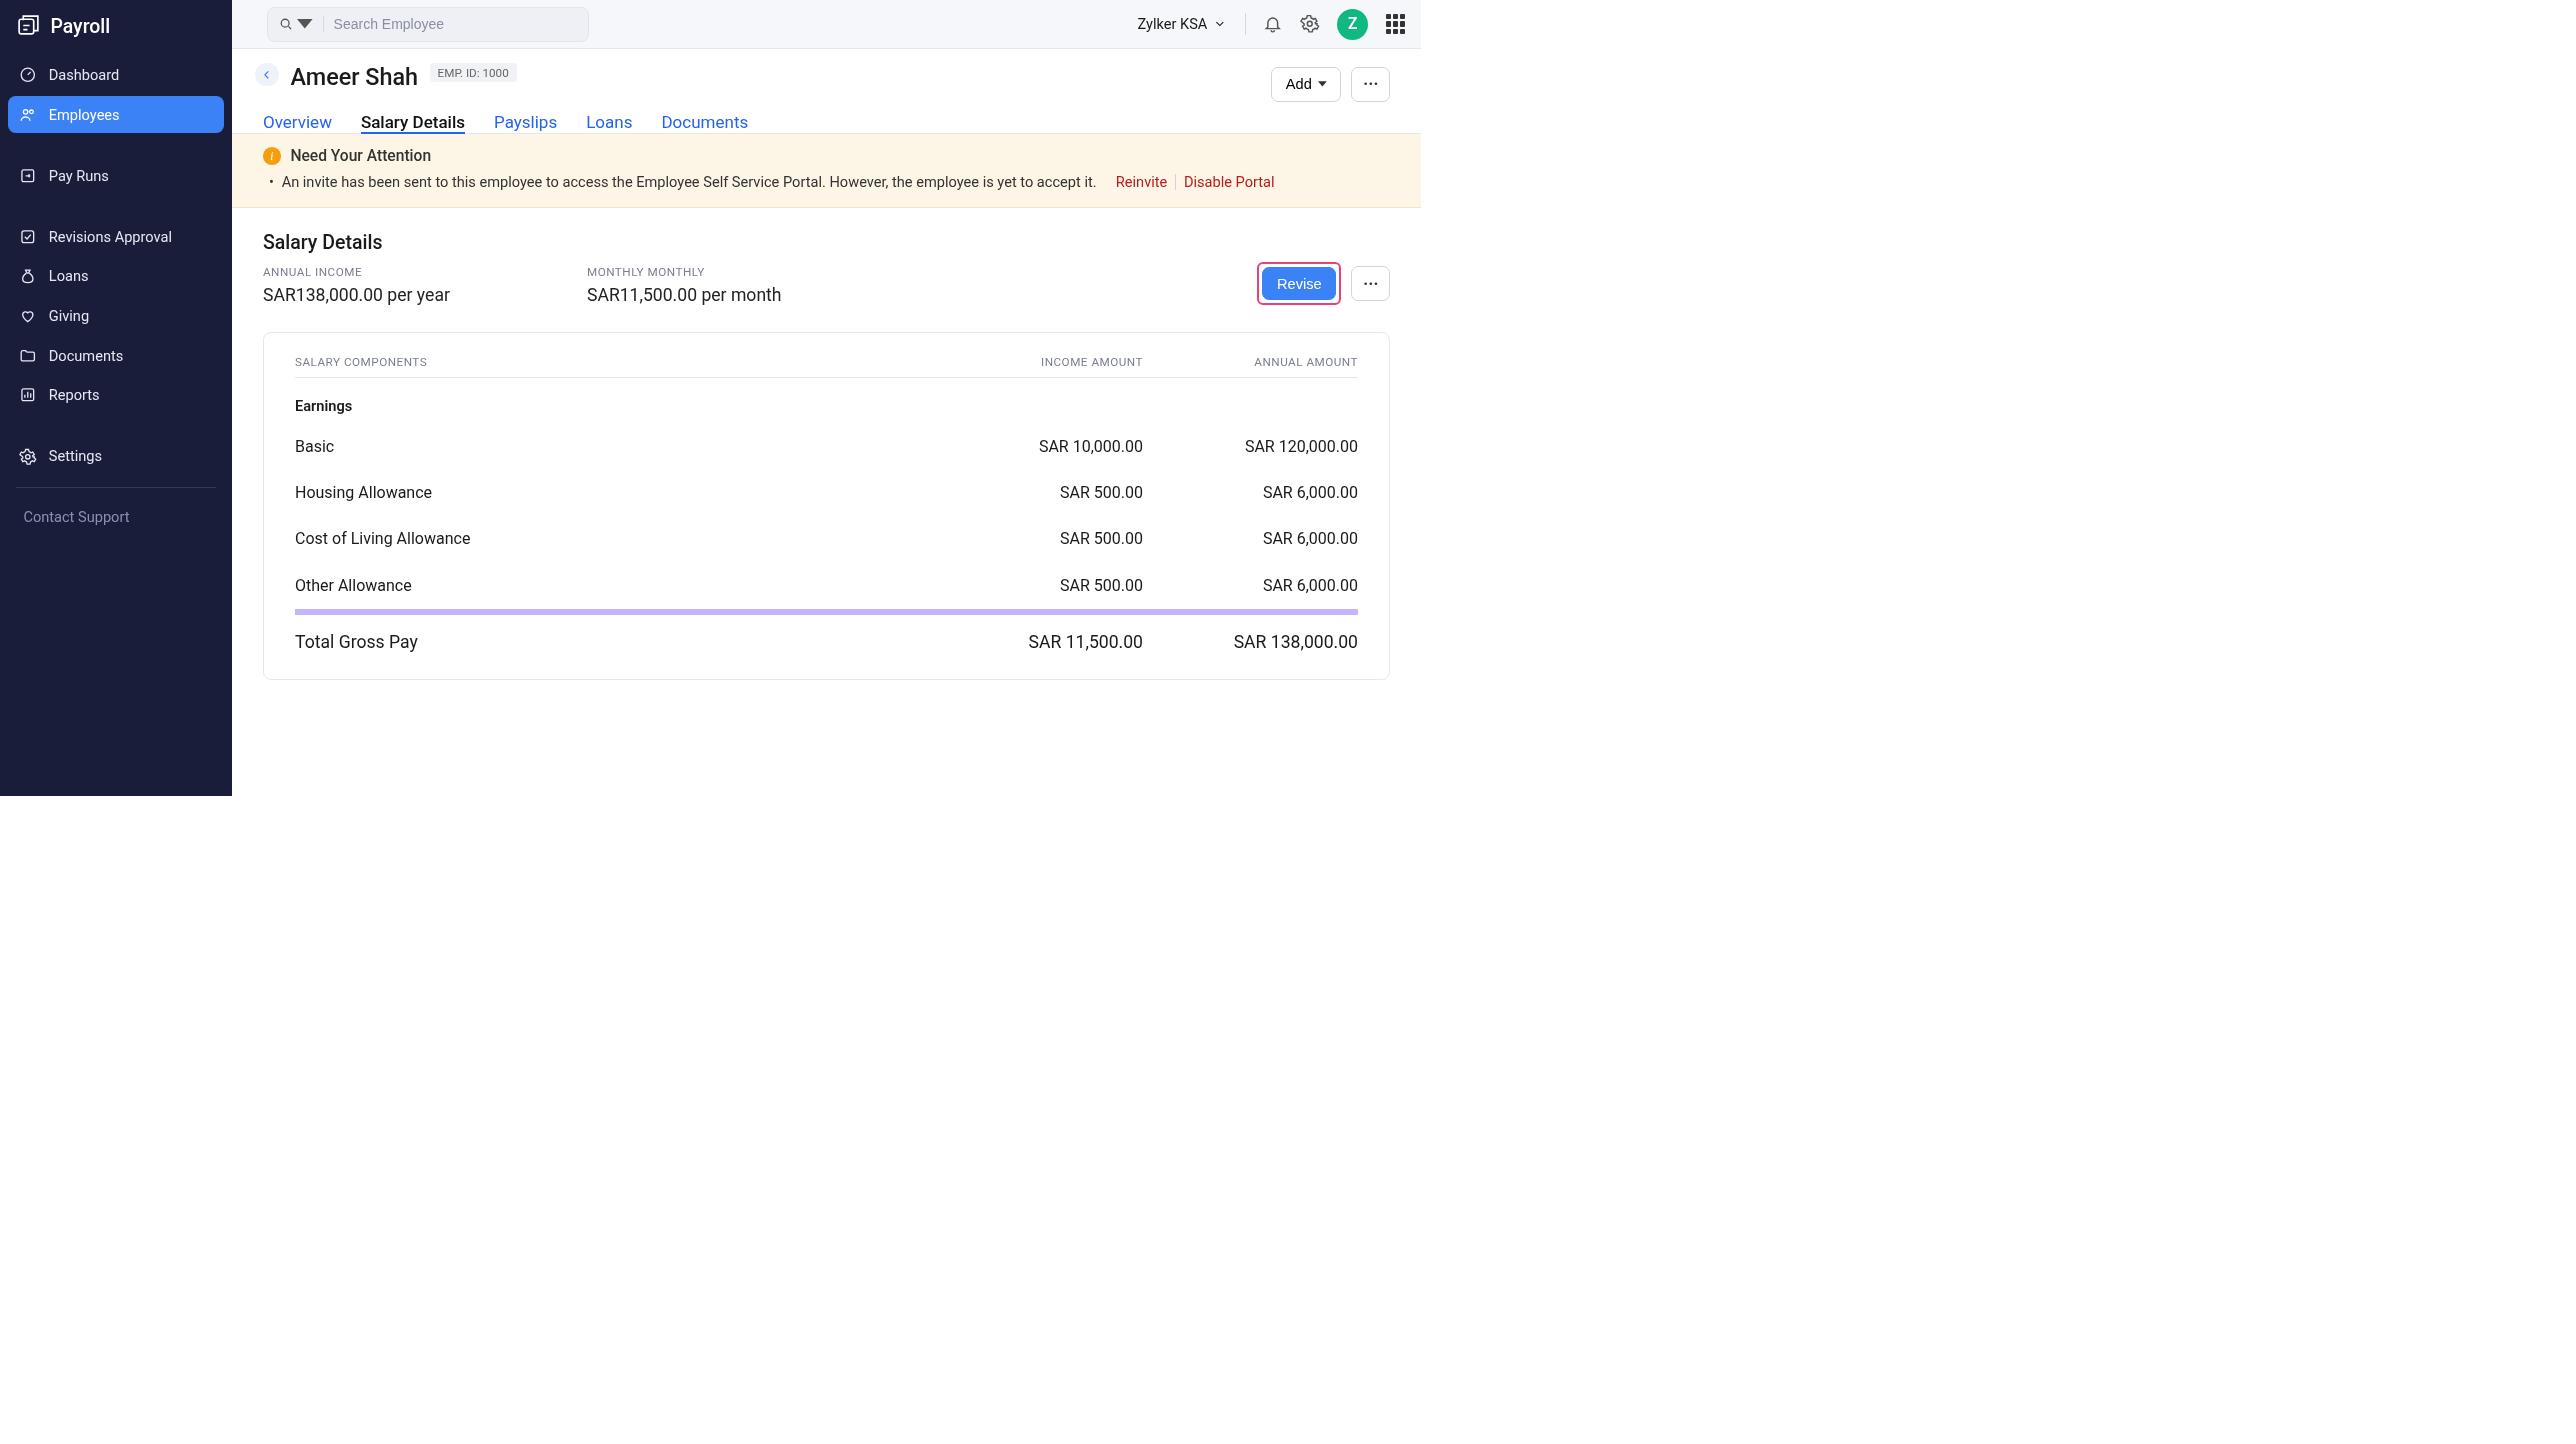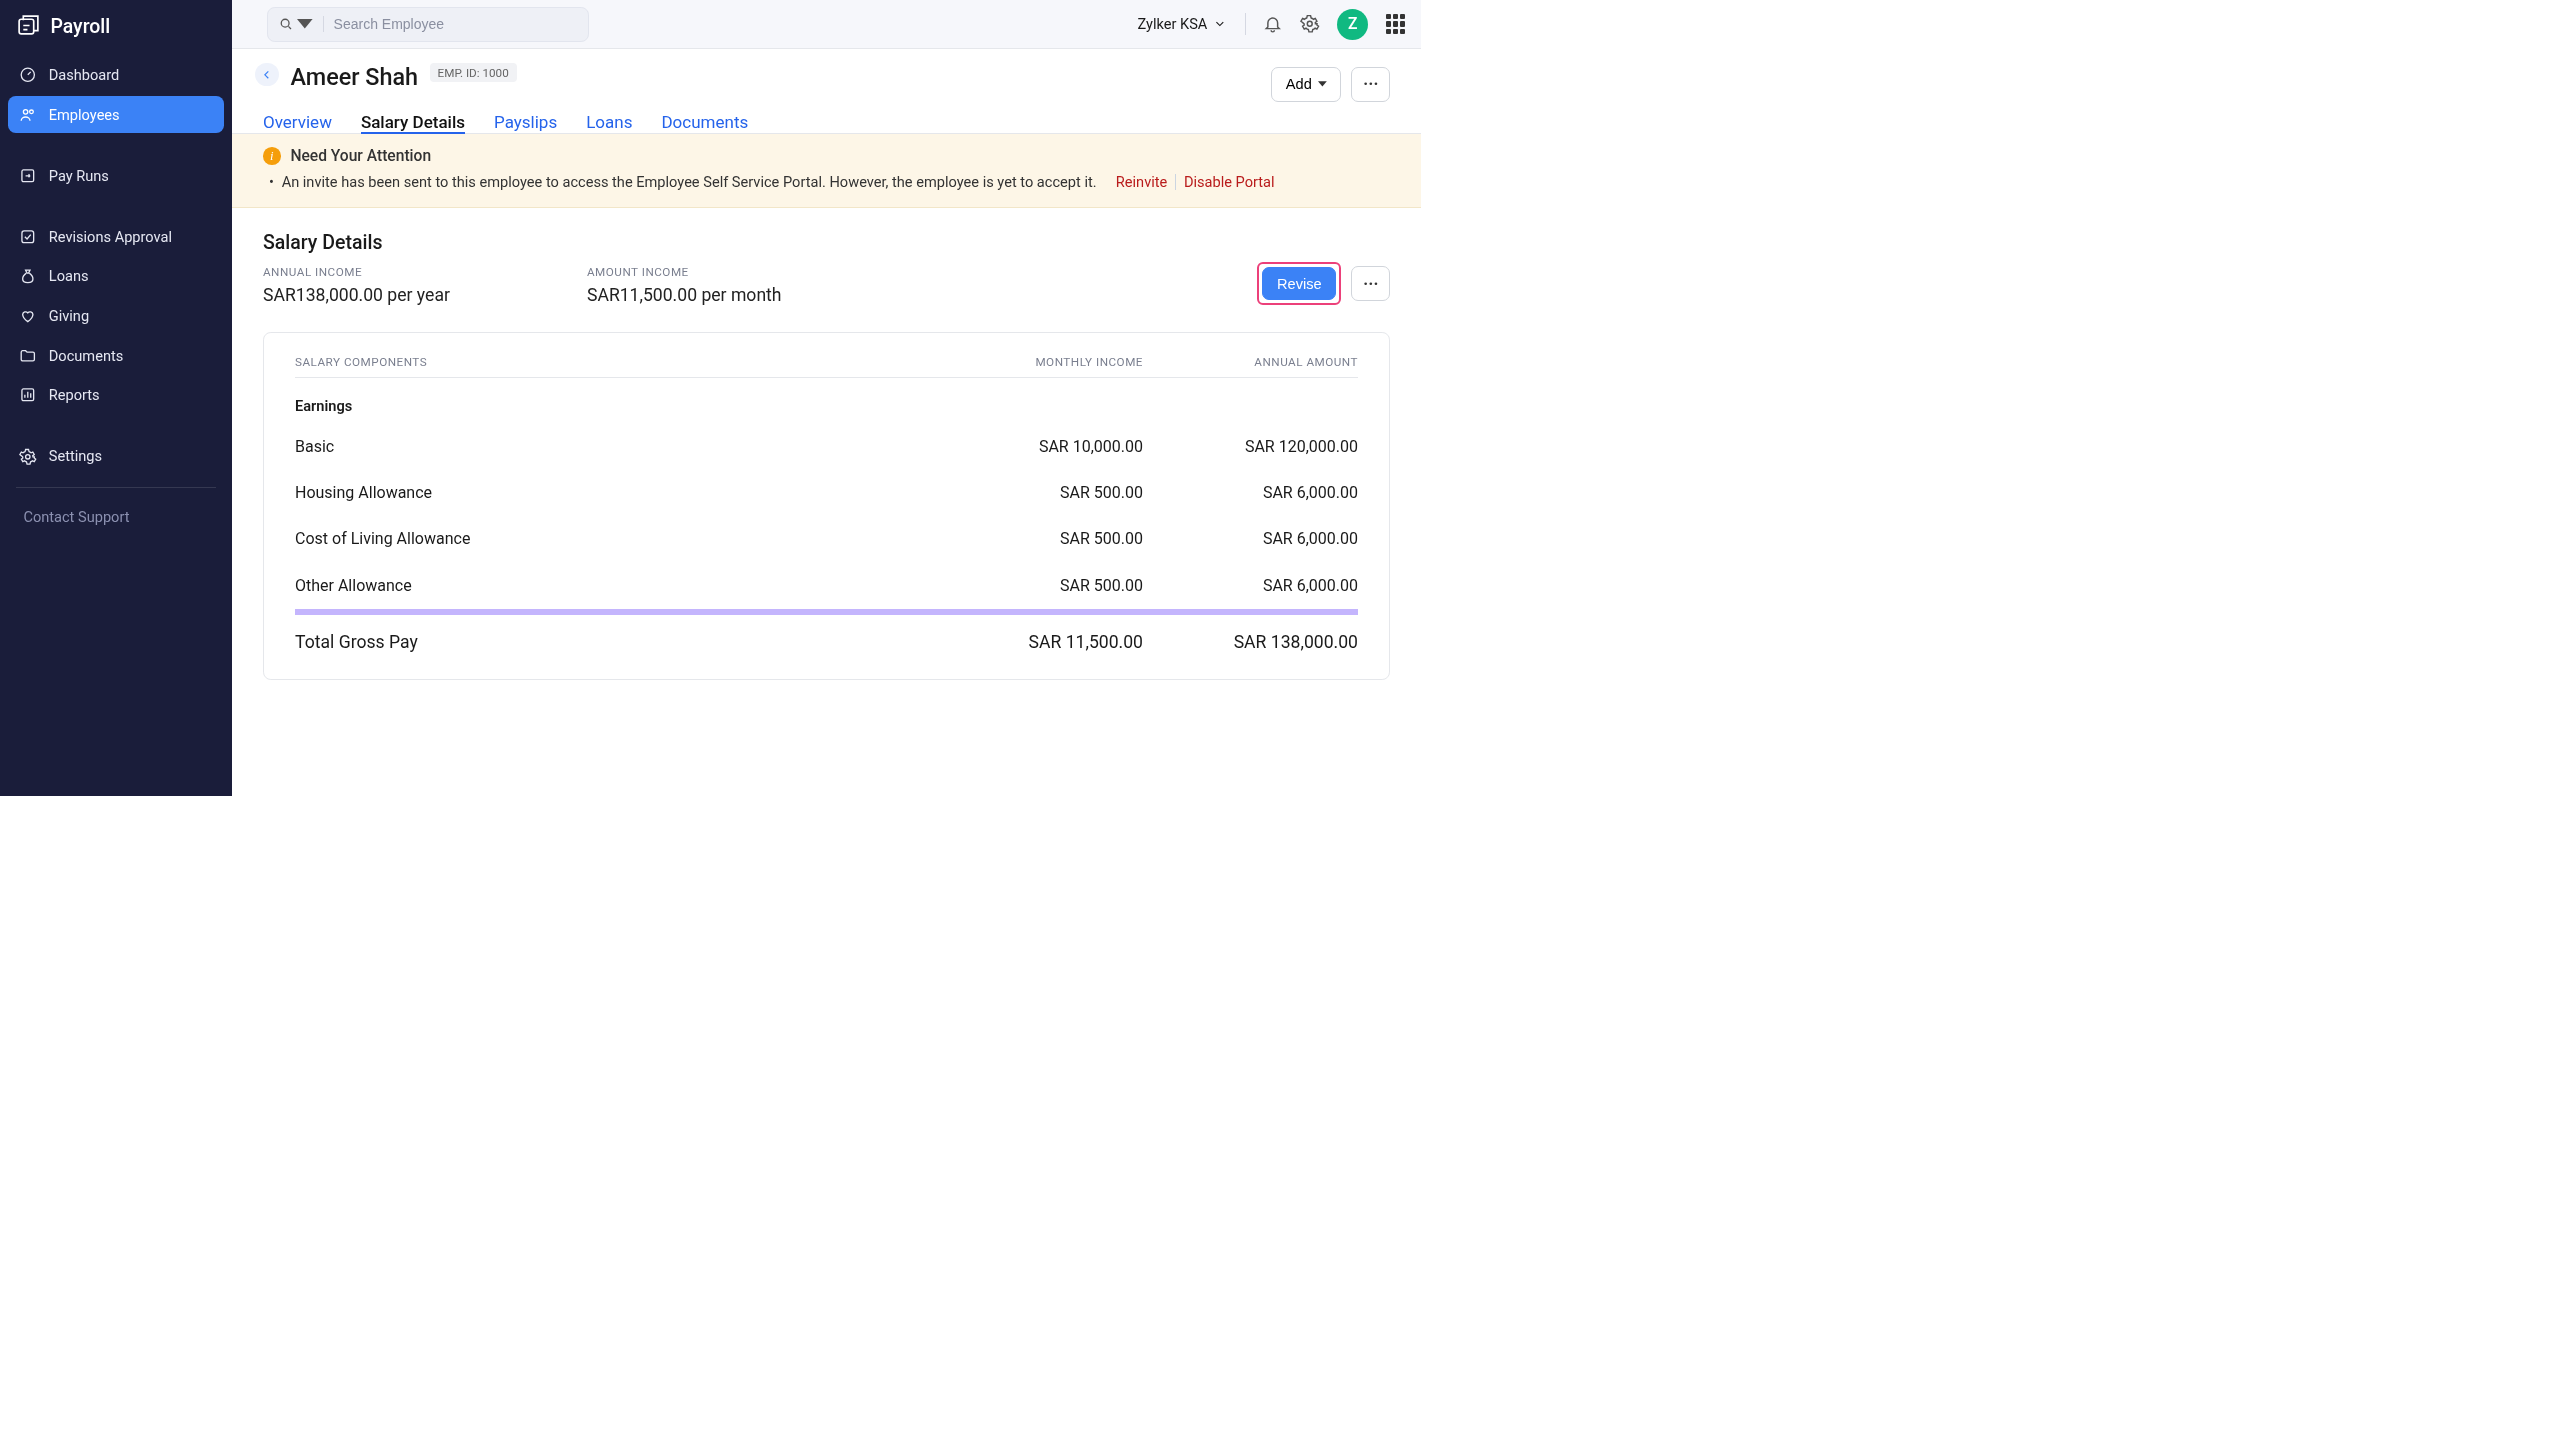--- a/index.html
+++ b/index.html
@@ -540,42 +540,42 @@
     </div>
 
     <div class="content">
       <div class="section-title">Salary Details</div>
       <div class="salary-summary-row">
         <div class="summary-block">
           <div class="label">ANNUAL INCOME</div>
           <div class="value">SAR138,000.00 per year</div>
         </div>
         <div class="summary-block">
-          <div class="label">AMOUNT INCOME</div>
+          <div class="label">MONTHLY MONTHLY</div>
           <div class="value">SAR11,500.00 per month</div>
         </div>
         <div class="summary-actions">
           <span class="revise-highlight">
             <button class="btn btn-primary">Revise</button>
           </span>
           <button class="btn btn-icon">
             <svg viewBox="0 0 24 24" width="17.6" height="17.6">
                 <circle cx="5" cy="12" r="1.8" fill="#333"></circle>
                 <circle cx="12" cy="12" r="1.8" fill="#333"></circle>
                 <circle cx="19" cy="12" r="1.8" fill="#333"></circle>
               </svg>
           </button>
         </div>
       </div>
 
       <div class="salary-table-card">
         <div class="salary-table">
           <div class="thead">
             <div>SALARY COMPONENTS</div>
-            <div class="col2">MONTHLY INCOME</div>
+            <div class="col2">INCOME AMOUNT</div>
             <div class="col3">ANNUAL AMOUNT</div>
           </div>
           <div class="group-label">Earnings</div>
 
           <div class="row">
             <div>Basic</div>
             <div class="col2">SAR 10,000.00</div>
             <div class="col3">SAR 120,000.00</div>
           </div>
           <div class="row">

